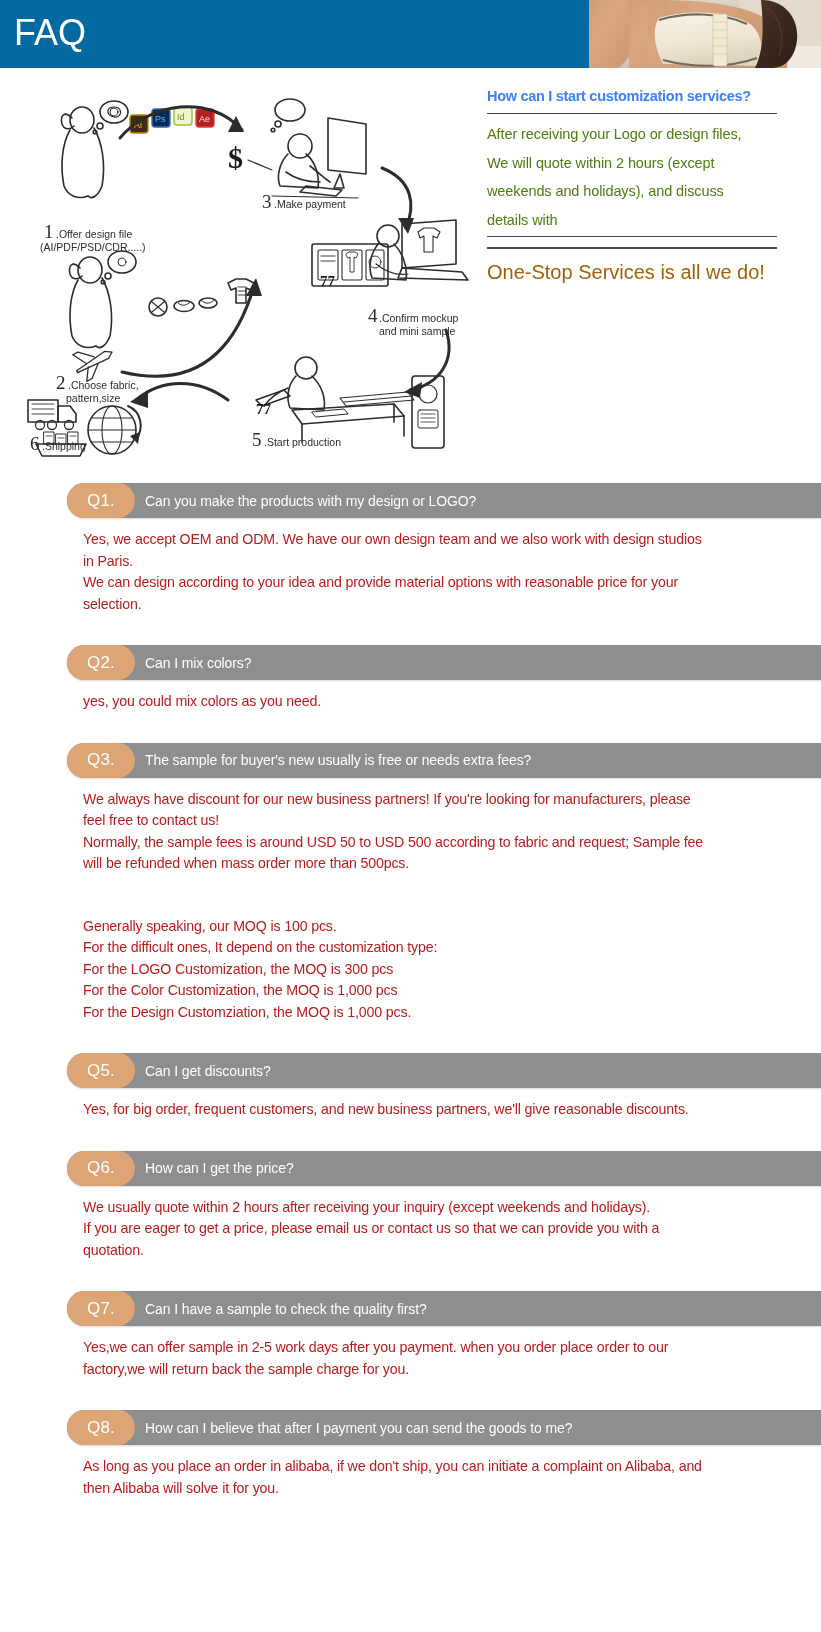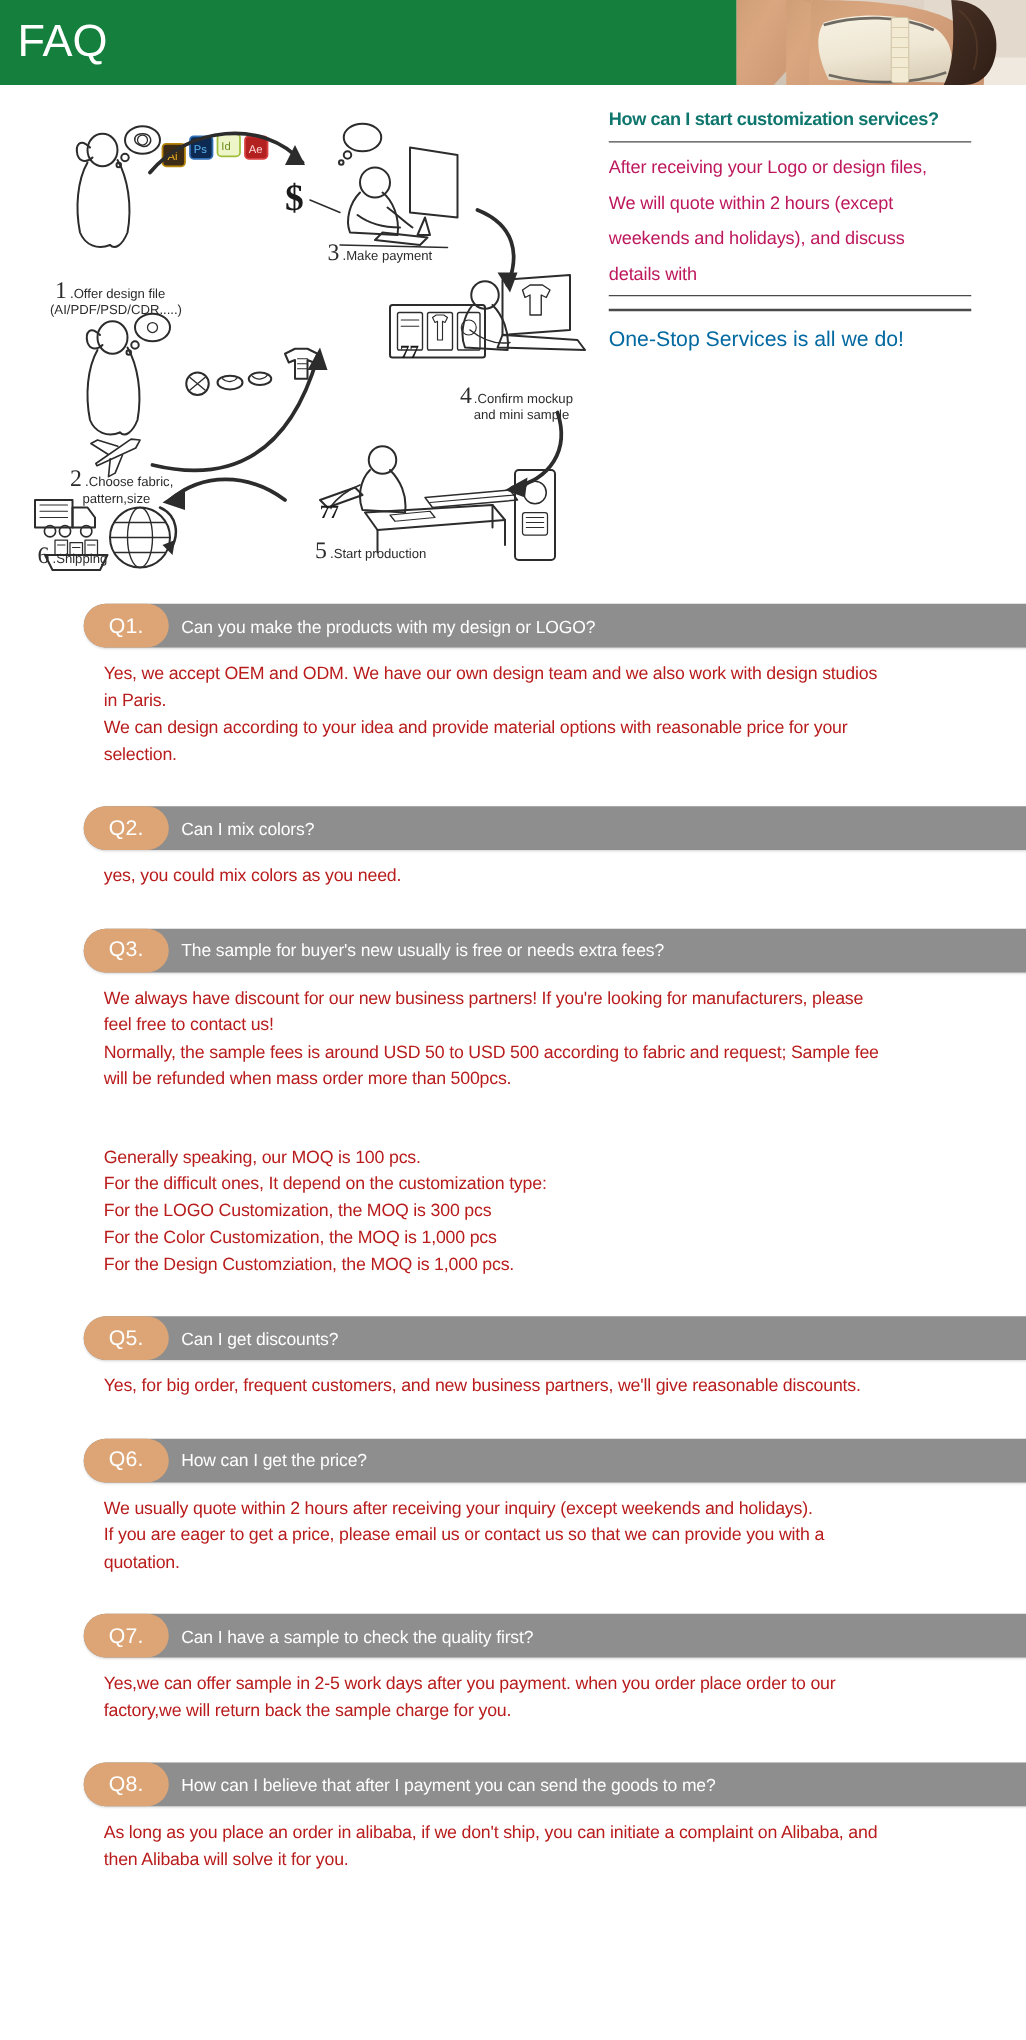--- a/index.html
+++ b/index.html
@@ -8,21 +8,21 @@
     background: #ffffff;
     font-family: "Liberation Sans", sans-serif;
   }
   body { width: 821px; height: 1632px; overflow: hidden; position: relative; }
 
   
   .banner {
     position: relative;
     width: 821px;
     height: 68px;
-    background: #15803d;
+    background: #0369a1;
     overflow: hidden;
   }
   .banner-title {
     position: absolute;
     left: 14px;
     top: 7px;
     font-size: 36px;
     line-height: 52px;
     letter-spacing: 0px;
     color: #ffffff;
@@ -59,46 +59,46 @@
 
   .rightcol {
     position: absolute;
     left: 487px;
     top: 18px;
     width: 300px;
   }
   .rc-heading {
     font-size: 14.5px;
     font-weight: bold;
-    color: #0f766e;
+    color: #3b82f6;
     line-height: 20px;
     letter-spacing: -0.3px;
     white-space: nowrap;
   }
   .rc-rule {
     height: 1px;
     background: #4a4a4a;
     margin: 7px 0 6px 0;
     width: 290px;
   }
   .rc-para {
     font-size: 14.5px;
-    color: #be185d;
+    color: #4d7c0f;
     line-height: 28.5px;
     letter-spacing: -0.1px;
   }
   .rc-rule2 {
     height: 1.5px;
     background: #4a4a4a;
     margin: 10px 0 12px 0;
     width: 290px;
   }
   .rc-closing {
-    font-size: 17px;
-    color: #0369a1;
+    font-size: 20px;
+    color: #a16207;
     line-height: 22px;
   }
 
   
   .faq-list {
     position: absolute;
     top: 483px;
     left: 0;
     width: 821px;
     margin-left: 47px;

